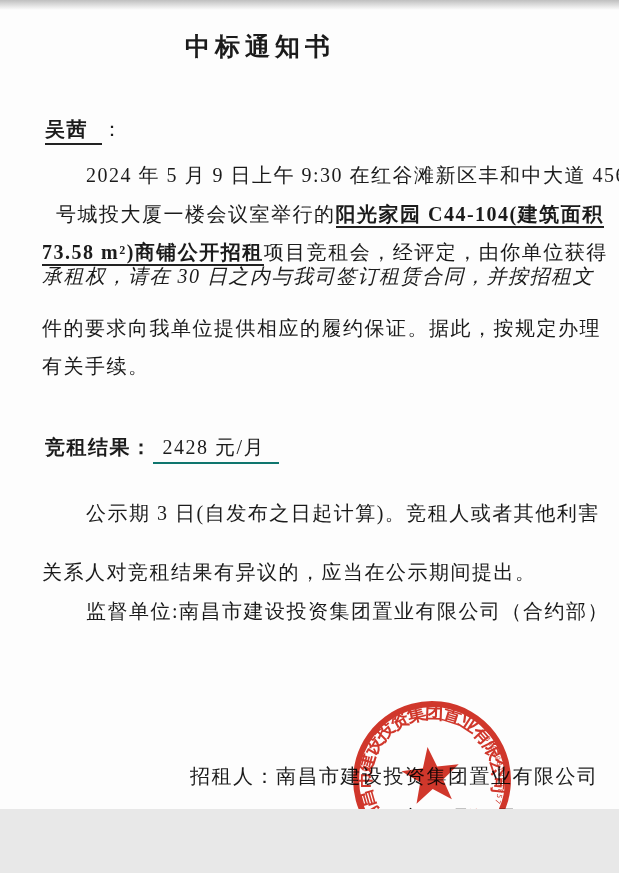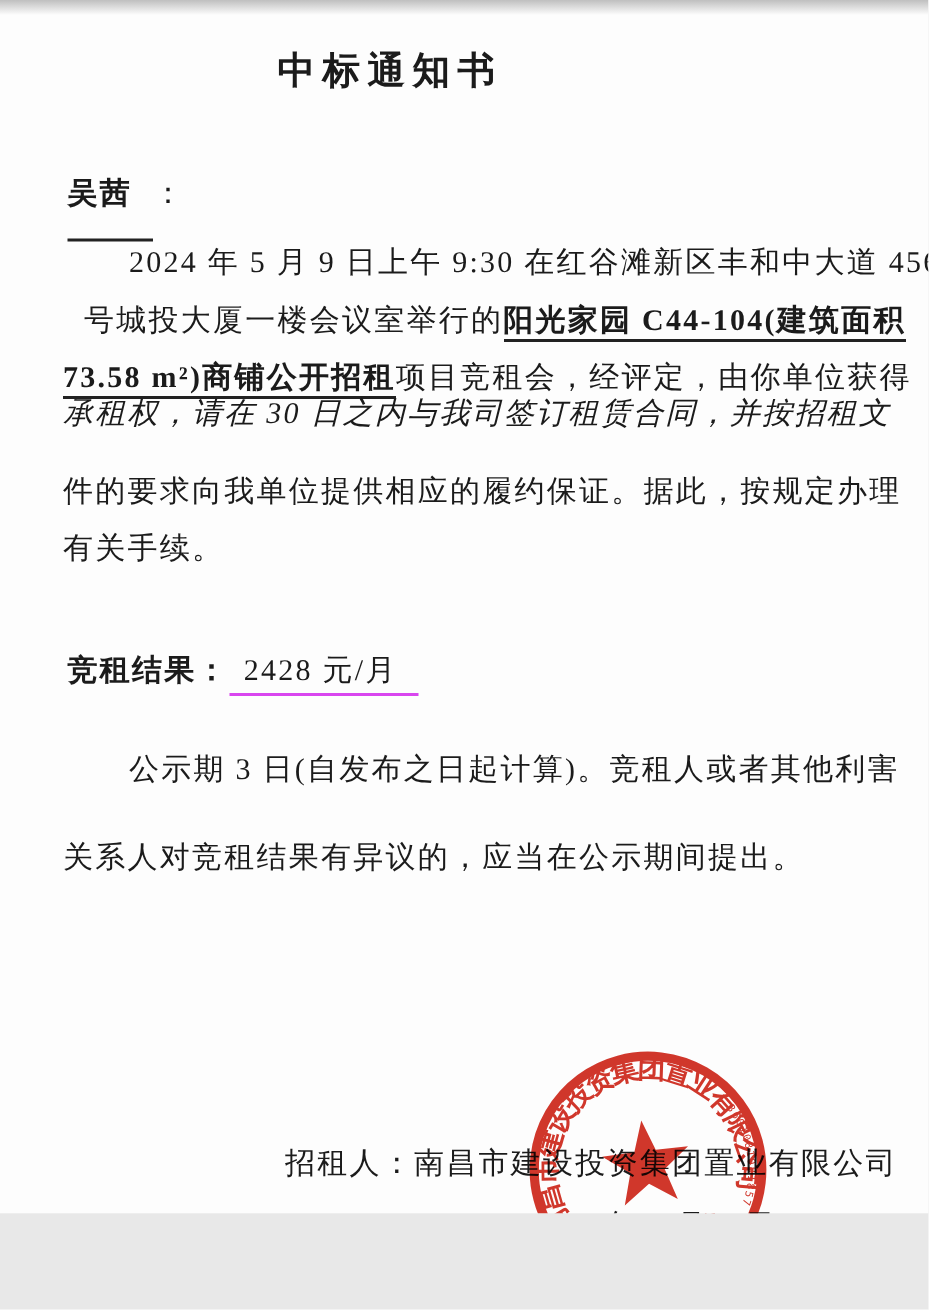--- a/index.html
+++ b/index.html
@@ -30,30 +30,30 @@
     text-align:center;
     font-size:25px;
     font-weight:bold;
     letter-spacing:5px;
   }
   .bold{font-weight:bold;}
   .u-name{
     font-weight:bold;
     border-bottom:2px solid #222;
     padding-right:14px;
-    padding-bottom:17px;
+    padding-bottom:1px;
     display:inline-block;
   }
   .u-seg{
     font-weight:bold;
     border-bottom:2px solid #222;
     padding-bottom:1px;
   }
   .u-value{
-    border-bottom:2px solid #d946ef;
+    border-bottom:2px solid #0f766e;
     padding:0 14px 2px 10px;
     display:inline-block;
   }
   .seal{
     position:absolute;
     left:346px;top:694px;
     width:172px;height:172px;
     mix-blend-mode:multiply;
     opacity:.93;
     pointer-events:none;
@@ -77,20 +77,21 @@
   <div class="line" style="left:42px;top:239px;"><span class="u-seg">73.58 m²)商铺公开招租</span><span>项目竞租会，经评定，由你单位获得</span></div>
 
   <div class="line" style="left:42px;top:263px;font-style:italic;">承租权，请在 30 日之内与我司签订租赁合同，并按招租文</div>
   <div class="line" style="left:42px;top:315px;">件的要求向我单位提供相应的履约保证。据此，按规定办理</div>
   <div class="line" style="left:42px;top:353px;">有关手续。</div>
 
   <div class="line" style="left:45px;top:434px;"><span class="bold">竞租结果：</span><span class="u-value">2428 元/月</span></div>
 
   <div class="line" style="left:86px;top:500px;">公示期 3 日(自发布之日起计算)。竞租人或者其他利害</div>
   <div class="line" style="left:42px;top:559px;">关系人对竞租结果有异议的，应当在公示期间提出。</div>
+  <div class="line" style="left:86px;top:598px;">监督单位:南昌市建设投资集团置业有限公司（合约部）</div>
 
   <div class="line" style="left:190px;top:763px;"><span>招租人：</span><span>南昌市建设投资集团置业有限公司</span></div>
 
   <div class="line" style="left:352px;top:804px;">2024 年 5 月 9 日</div>
 
   <div class="seal">
     <svg viewBox="0 0 170 170" xmlns="http://www.w3.org/2000/svg">
       <g transform="rotate(-15 85 85)" fill="#cf271b">
         <circle cx="85" cy="85" r="75" fill="none" stroke="#cf271b" stroke-width="6"></circle>
         <path id="sealNamePath" d="M 29.7 110.8 A 61 61 0 1 1 140.3 110.8" fill="none" stroke="none"></path>

